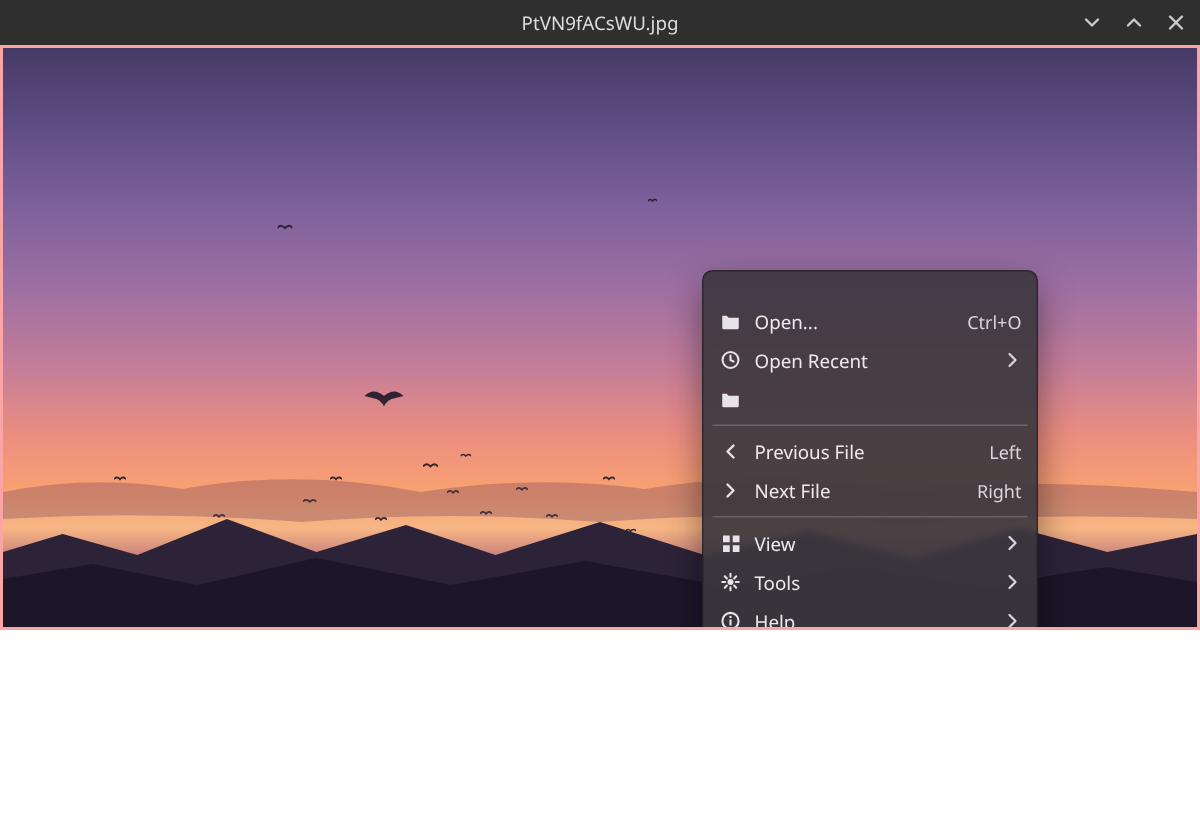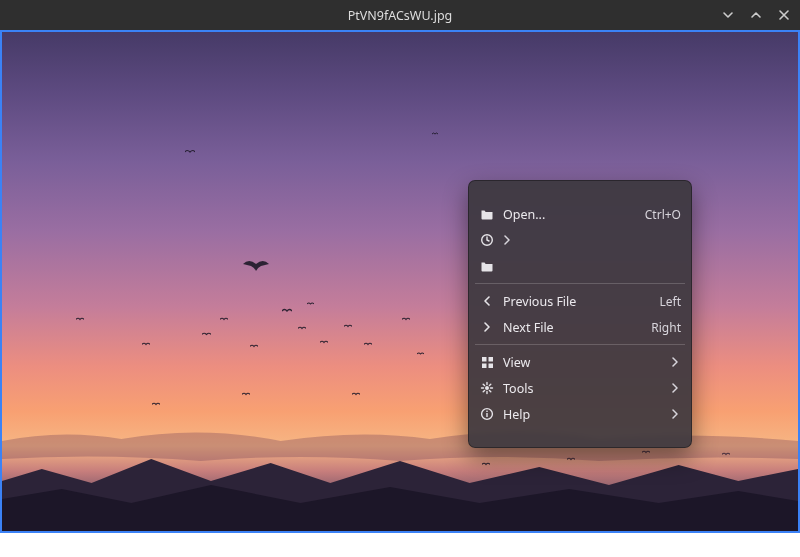--- a/index.html
+++ b/index.html
@@ -1,16 +1,16 @@
 <!DOCTYPE html>
 <html><head>
 <meta charset="utf-8">
 <style>
   html,body{margin:0;padding:0;width:800px;height:557px;overflow:hidden;font-family:"Noto Sans","DejaVu Sans",Arial,sans-serif;background:#fff}
-  .window{position:relative;width:800px;height:533px;background:#3b82f6}
+  .window{position:relative;width:800px;height:420px;background:#fca5a5}
   .titlebar{height:30px;background:#2f2f2f;color:#ddd;display:flex;align-items:center;justify-content:center;position:relative;font-size:12.5px}
   .win-controls{position:absolute;right:4px;top:0;height:30px;display:flex;align-items:center;gap:4px}
   .win-btn{width:24px;height:24px;display:flex;align-items:center;justify-content:center;color:#ccc;border-radius:3px}
   .win-btn svg{display:block}
   .viewport{position:absolute;left:2px;right:2px;top:32px;bottom:2px;overflow:hidden;background:#000}
   
   .sky{position:absolute;inset:0;background:
      linear-gradient(180deg,
        #463a67 0%,
        #5d4a80 12%,
@@ -210,20 +210,21 @@
         <span class="lbl">Open...</span>
         <span class="accel">Ctrl+O</span>
       </div>
       <div class="mi">
         <span class="ico">
             <svg width="14" height="14" viewBox="0 0 14 14">
               <circle cx="7" cy="7" r="5.3" fill="none" stroke="currentColor" stroke-width="1.4"></circle>
               <path d="M7 4v3l2 1" stroke="currentColor" stroke-width="1.4" fill="none" stroke-linecap="round"></path>
             </svg>
           </span>
+        <span class="lbl">Open Recent</span>
         <span class="chev"><svg width="8" height="10" viewBox="0 0 8 10">
               <path d="M2 1l4 4-4 4" stroke="currentColor" stroke-width="1.5" fill="none" stroke-linecap="round" stroke-linejoin="round"></path>
             </svg></span>
       </div>
       <div class="mi">
         <span class="ico">
             <svg width="14" height="14" viewBox="0 0 14 14">
               <path d="M1.5 3.5h3l1.2 1.4h6.8v6.6a1 1 0 0 1-1 1H2.5a1 1 0 0 1-1-1z" fill="currentColor"></path>
             </svg>
           </span>

